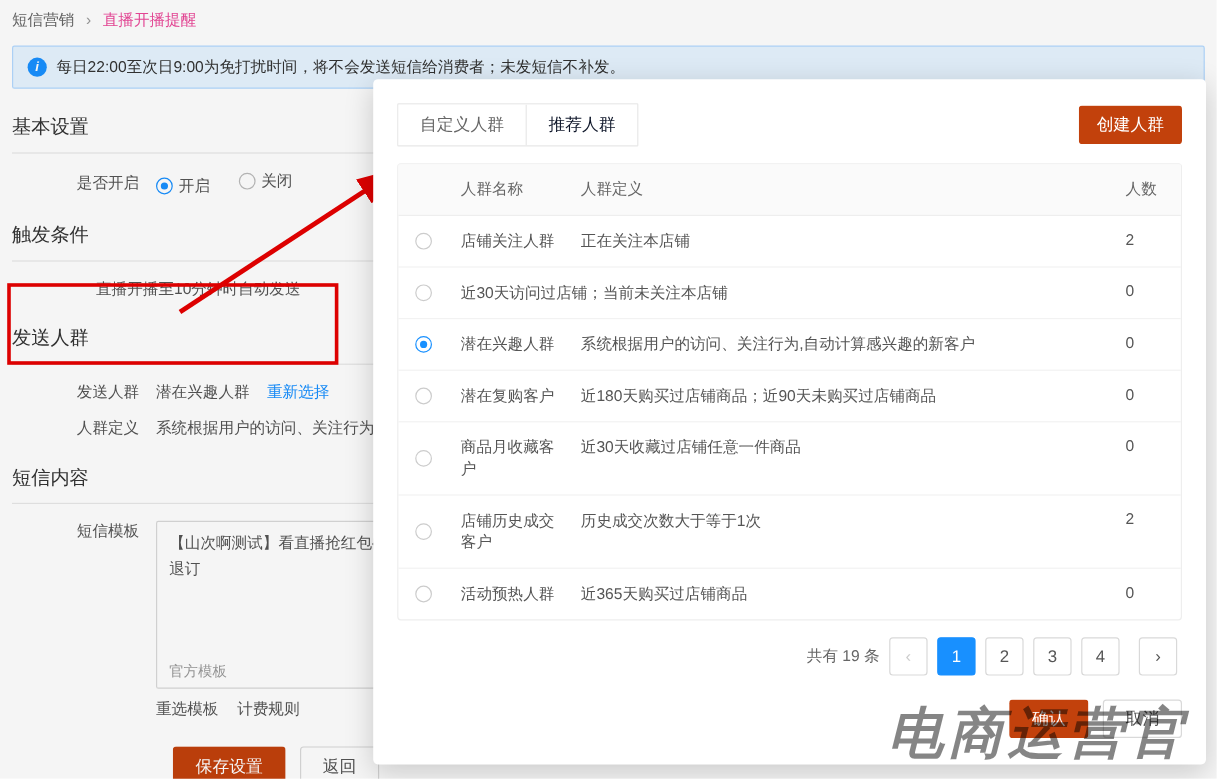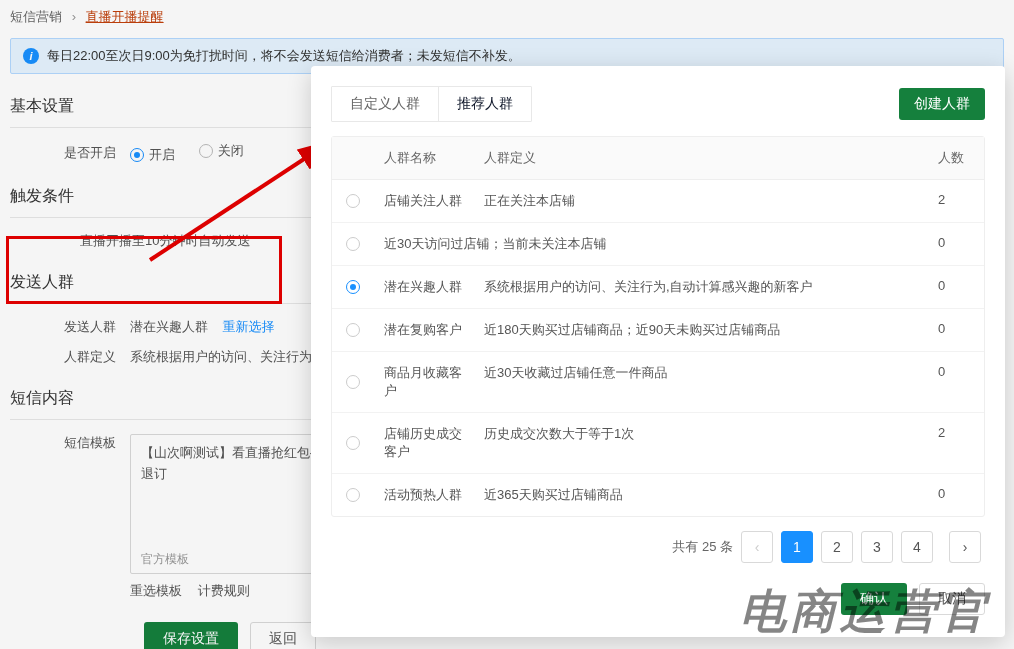--- a/index.html
+++ b/index.html
@@ -1,20 +1,20 @@
 <!DOCTYPE html>
 <html><head>
 <meta charset="utf-8">
 <style>
 * { box-sizing: border-box; margin: 0; padding: 0; }
 body { font-family: -apple-system, "Microsoft YaHei", "PingFang SC", sans-serif; font-size: 13px; color: #333; background: #fff; width: 1014px; height: 649px; overflow: hidden; position: relative; }
 
 .breadcrumb { padding: 8px 10px; font-size: 13px; color: #666; }
 .breadcrumb .sep { margin: 0 6px; color: #999; }
-.breadcrumb .current { color: #c2410c; font-weight: 500; text-decoration: underline; }
+.breadcrumb .current { color: #ec4899; font-weight: 500; }
 
 .info-banner { margin: 4px 10px 12px; padding: 8px 12px; background: #e6f4ff; border: 1px solid #b3d9ff; border-radius: 2px; display: flex; align-items: center; gap: 8px; font-size: 13px; color: #333; }
 .info-banner .info-icon { width: 16px; height: 16px; border-radius: 50%; background: #1890ff; color: #fff; display: inline-flex; align-items: center; justify-content: center; font-size: 11px; font-weight: bold; font-style: italic; }
 
 .form-area { padding: 0 10px; }
 .section-title { font-size: 16px; font-weight: 500; color: #333; padding: 10px 0; border-bottom: 1px solid #e8e8e8; margin-bottom: 14px; }
 
 .form-row { display: flex; align-items: center; margin-bottom: 12px; font-size: 13px; }
 .form-label { width: 120px; text-align: right; color: #555; padding-right: 14px; }
 .form-value { flex: 1; color: #555; }
@@ -24,21 +24,21 @@
 .radio.selected .circ { border-color: #1890ff; }
 .radio.selected .circ::after { content: ''; width: 6px; height: 6px; background: #1890ff; border-radius: 50%; }
 
 .textarea-box { width: 300px; height: 140px; border: 1px solid #d9d9d9; border-radius: 2px; padding: 8px 10px; font-size: 13px; color: #555; line-height: 1.6; position: relative; }
 .textarea-footer { position: absolute; left: 10px; bottom: 4px; color: #999; font-size: 12px; }
 
 .link { color: #1890ff; cursor: pointer; text-align: center; }
 .link-group span { color: #555; margin-right: 12px; cursor: pointer; }
 
 .btn { display: inline-flex; align-items: center; justify-content: center; height: 34px; padding: 0 18px; border-radius: 3px; font-size: 14px; cursor: pointer; border: 1px solid transparent; }
-.btn-primary { background: #15803d; color: #fff; }
+.btn-primary { background: #c2410c; color: #fff; }
 .btn-default { background: #fff; color: #555; border-color: #d9d9d9; }
 .btn-row { display: flex; gap: 12px; margin-top: 22px; margin-left: 134px; }
 
 .red-box { position: absolute; border: 3px solid #e60000; pointer-events: none; }
 .red-box.box1 { left: 6px; top: 236px; width: 276px; height: 68px; }
 .red-box.box2 { left: 329px; top: 118px; width: 196px; height: 50px; }
 
 .arrow-svg { position: absolute; left: 130px; top: 130px; pointer-events: none; }
 
 .modal-mask { position: absolute; inset: 0; background: rgba(0,0,0,0.04); }
@@ -230,21 +230,21 @@
               <span class="tradio"></span>
             </div>
             <div class="td col-name">活动预热人群</div>
             <div class="td col-def">近365天购买过店铺商品</div>
             <div class="td col-count">0</div>
           </div>
         </div>
     </div>
 
     <div class="pagination">
-      <span>共有 25 条</span>
+      <span>共有 19 条</span>
       <span class="pg disabled">‹</span>
       <span id="pg-container"><span class="pg active" style="margin-right: 8px;">1</span><span class="pg" style="margin-right: 8px;">2</span><span class="pg" style="margin-right: 8px;">3</span><span class="pg" style="margin-right: 8px;">4</span></span>
       <span class="pg">›</span>
     </div>
   </div>
   <div class="modal-footer">
     <div class="btn btn-primary" style="height:32px;">确认</div>
     <div class="btn btn-default" style="height:32px;">取消</div>
   </div>
 </div>

